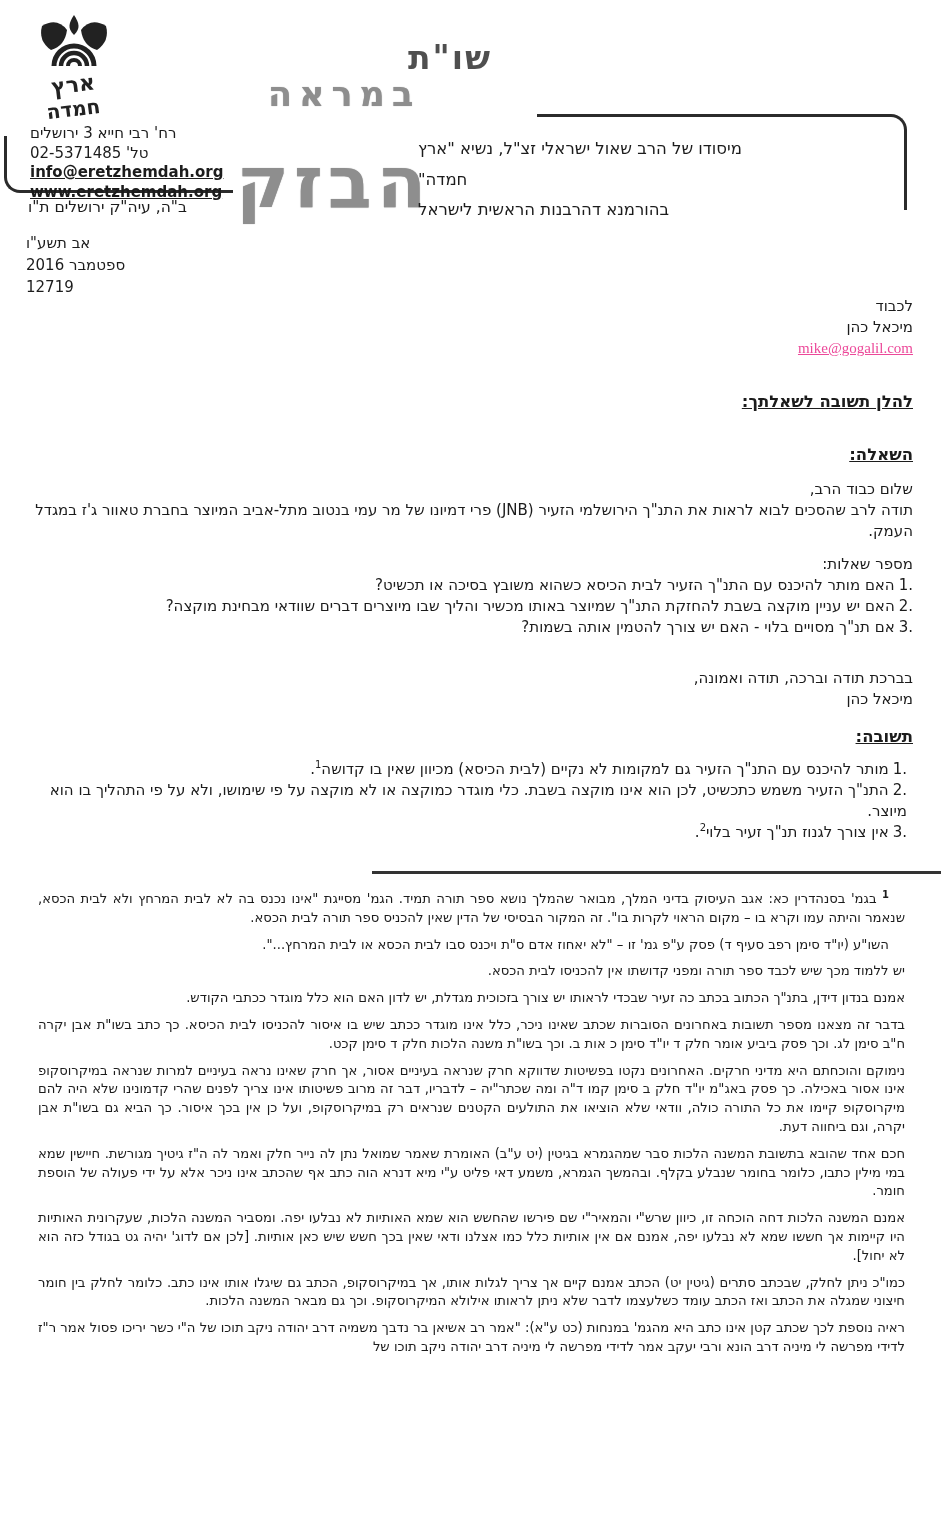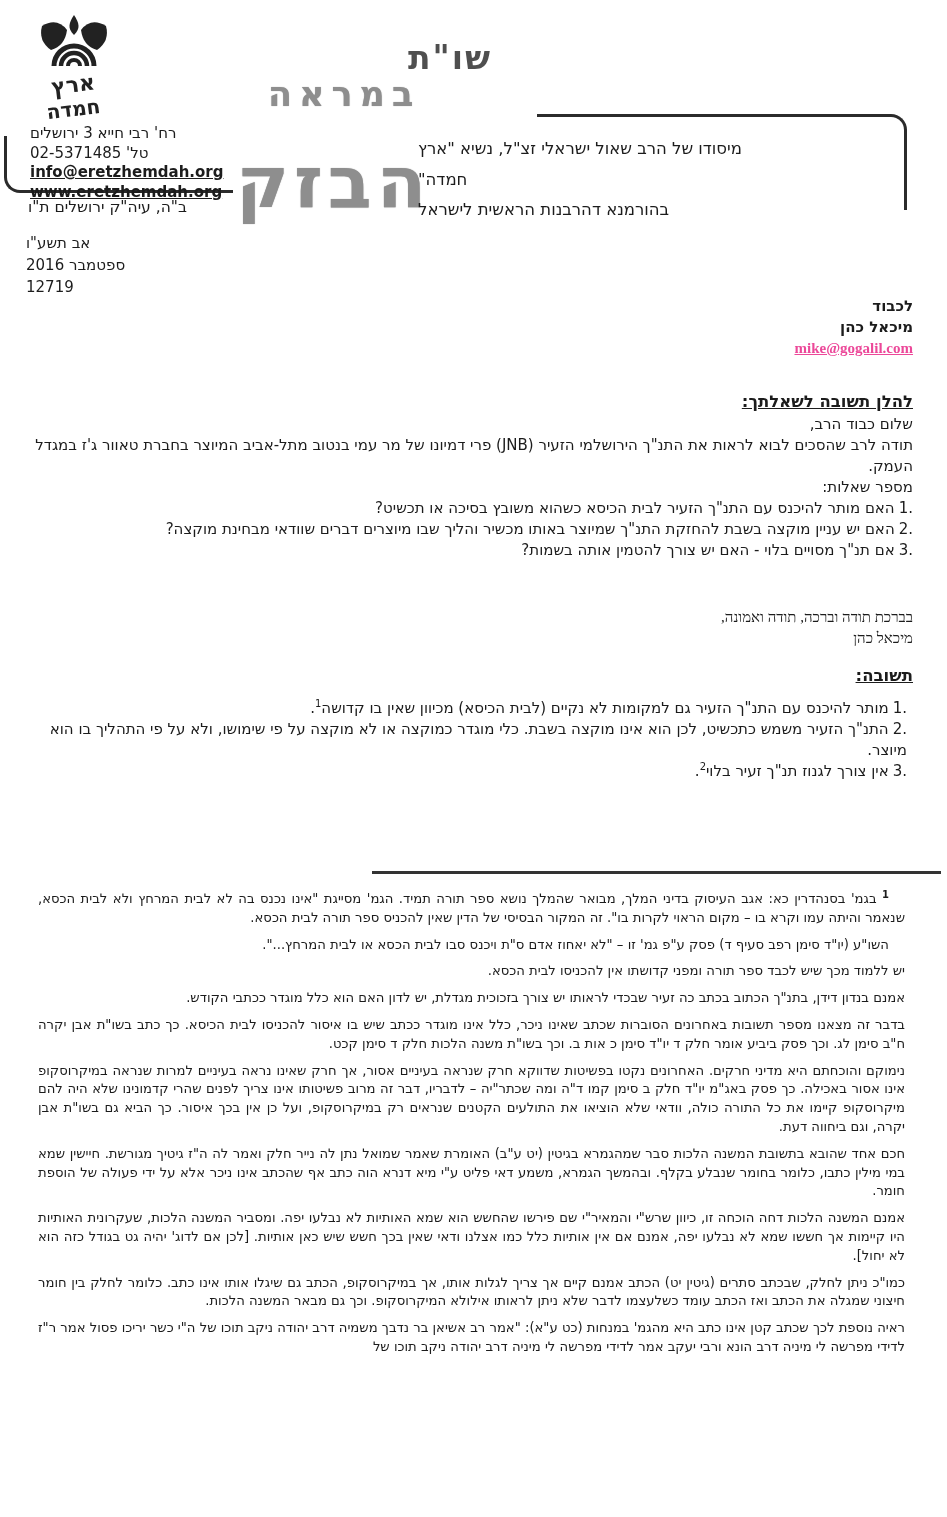--- a/index.html
+++ b/index.html
@@ -36,27 +36,27 @@
   .contact {
     position:absolute; left:30px; top:124px; width:195px;
     font-size:15px; line-height:1.3; text-align:left;
   }
   .contact a { color:#1c1c1c; text-decoration:underline; font-weight:bold; font-family:"DejaVu Sans", sans-serif; }
   .blessing { position:absolute; left:28px; top:198px; font-size:15.5px; }
   
   .dateblock { position:absolute; left:26px; top:233px; font-size:15px; line-height:1.45; text-align:left; }
   
   .main { position:absolute; top:296px; right:34px; left:30px; font-size:15px; line-height:21px; }
-  .addressee { margin-bottom:24px;font-weight:bold; }
+  .addressee { margin-bottom:24px; }
   .addressee .mail a { color:#ec4899; font-family:"Liberation Serif","DejaVu Serif",serif; text-decoration:underline; direction:ltr; unicode-bidi:isolate; }
   .hd { font-weight:bold; font-size:16.5px; text-decoration:underline; margin-bottom:2px;margin-top:32px; }
   .hd2 { margin-bottom:14px; }
-  .q-body { margin-bottom:0; }
+  .q-body { margin-bottom:12px; }
   .num { direction:ltr; unicode-bidi:isolate; display:inline-block; margin-left:4px; }
-  .closing { margin-top:46px; margin-bottom:16px;font-family:Liberation Serif, serif; }
+  .closing { margin-top:30px; margin-bottom:16px; }
   .answer-head { margin-top:15px; margin-bottom:12px; }
   .alist { padding-right:6px; }
   sup { font-size:10px; vertical-align:super; line-height:0; }
   
   .fn-sep { position:absolute; left:372px; right:6px; top:871px; height:2.5px; background:#333; }
   .footnotes { position:absolute; top:882px; right:34px; left:30px; font-size:13.2px; line-height:18.8px; text-align:justify; }
   .fn { margin:8px; }
   .fn.indent { text-indent:16px; }
   .fn sup { font-weight:bold; }
 </style>
@@ -104,20 +104,21 @@
 
   <div class="main">
 
     <div class="addressee">
       <div>לכבוד</div>
       <div>מיכאל כהן</div>
       <div class="mail"><a href="#">mike@gogalil.com</a></div>
     </div>
 
     <div class="hd">להלן תשובה לשאלתך:</div>
+    <div class="hd hd2">השאלה:</div>
 
     <p>שלום כבוד הרב,</p>
     <p class="q-body">תודה לרב שהסכים לבוא לראות את התנ"ך הירושלמי הזעיר (JNB) פרי דמיונו של מר עמי בנטוב מתל-אביב המיוצר בחברת טאוור ג'ז במגדל העמק.</p>
     <p>מספר שאלות:</p>
 
     <p><span class="num">1.</span><span>האם מותר להיכנס עם התנ"ך הזעיר לבית הכיסא כשהוא משובץ בסיכה או תכשיט?</span></p>
     <p><span class="num">2.</span><span>האם יש עניין מוקצה בשבת להחזקת התנ"ך שמיוצר באותו מכשיר והליך שבו מיוצרים דברים שוודאי מבחינת מוקצה?</span></p>
     <p><span class="num">3.</span><span>אם תנ"ך מסויים בלוי - האם יש צורך להטמין אותה בשמות?</span></p>
 
     <div class="closing">

